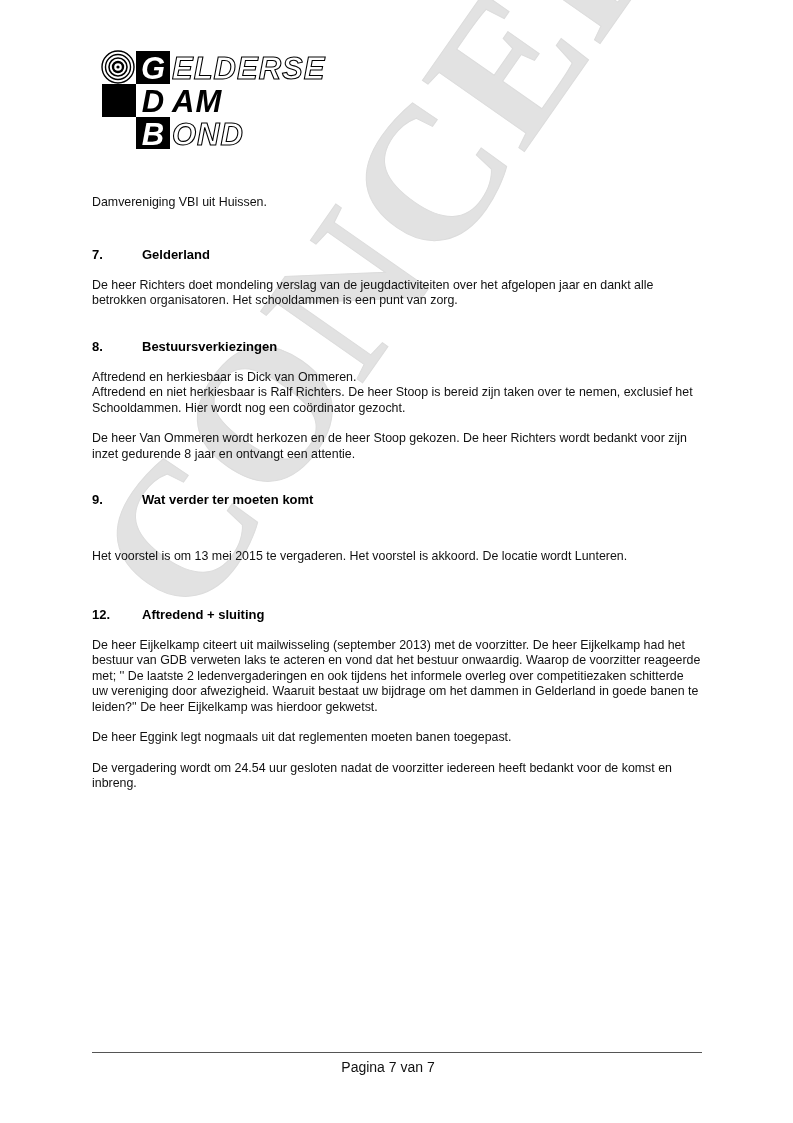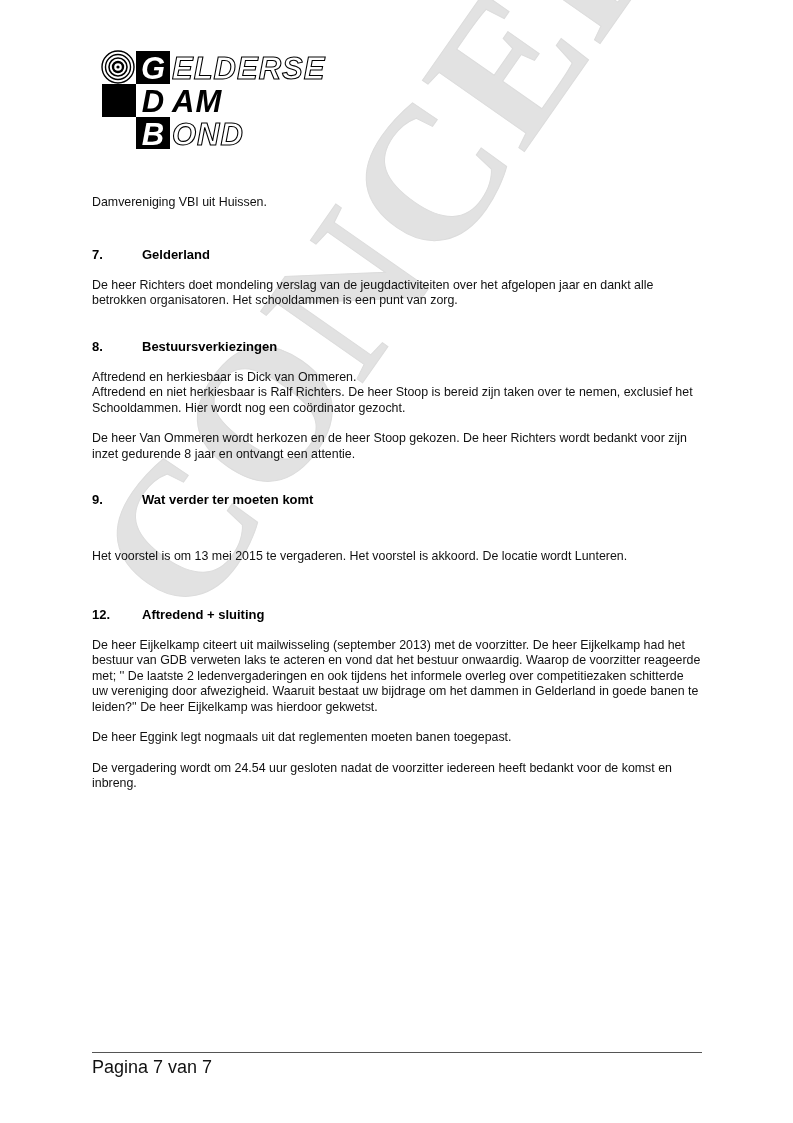--- a/index.html
+++ b/index.html
@@ -100,22 +100,22 @@
     width: 610px;
     z-index: 2;
   }
   .footer-rule {
     border: 0;
     border-top: 1px solid #555555;
     margin: 0 0 6px 0;
     width: 100%;
   }
   .footer-text {
-    text-align: left;
-    font-size: 18px;
+    text-align: center;
+    font-size: 14px;
     line-height: 16px;
     color: #111111;
     padding-right: 18px;
   }
 </style>
 </head>
 <body>
 
 <div class="page">
 

